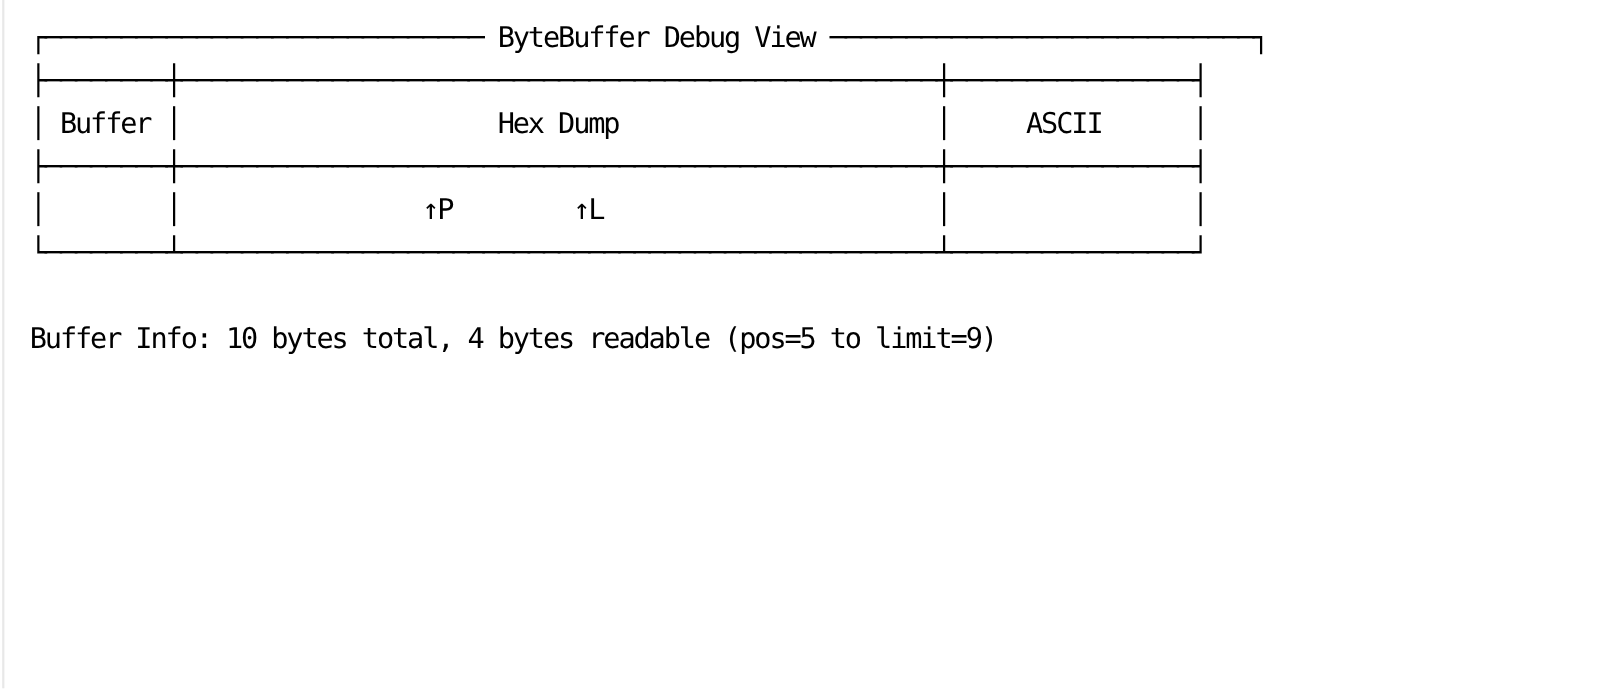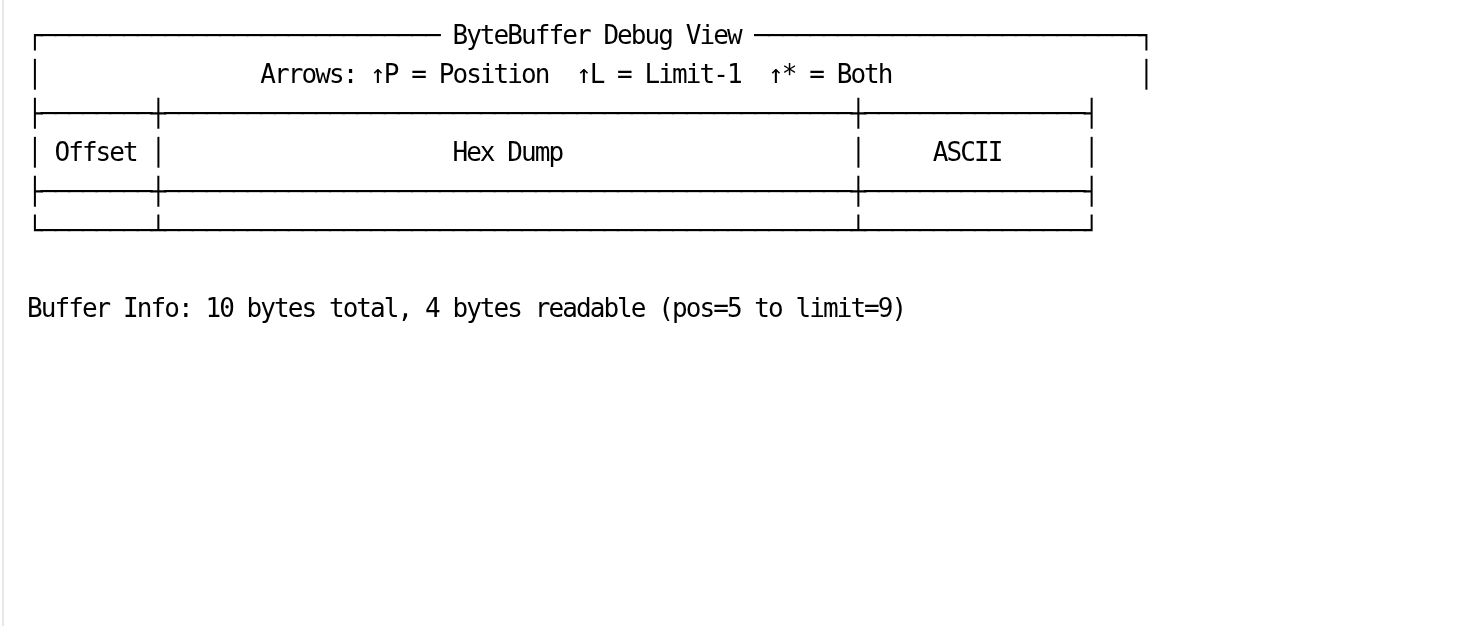--- a/index.html
+++ b/index.html
@@ -36,22 +36,22 @@
     height: 39px;
   }
 </style>
 </head>
 <body>
 
 <div class="window-edge"></div>
 
 <div class="terminal">
   <div class="line">┌───────────────────────────── ByteBuffer Debug View ────────────────────────────┐</div>
-  <div class="line">│                Arrows: ↑P = Position  ↑L = Limit-1  ↑* = Both                  │</div>
   <div class="line">├────────┼──────────────────────────────────────────────────┼────────────────┤</div>
-  <div class="line">│ Offset │                     Hex Dump                     │     ASCII      │</div>
+  <div class="line">│ Buffer │                     Hex Dump                     │     ASCII      │</div>
   <div class="line">├────────┼──────────────────────────────────────────────────┼────────────────┤</div>
+  <div class="line">│        │                ↑P        ↑L                      │                │</div>
   <div class="line">└────────┴──────────────────────────────────────────────────┴────────────────┘</div>
   <div class="line"></div>
   <div class="line">Buffer Info: 10 bytes total, 4 bytes readable (pos=5 to limit=9)</div>
   <div class="line"></div>
   <div class="line"></div>
 </div>
 
 </body></html>

